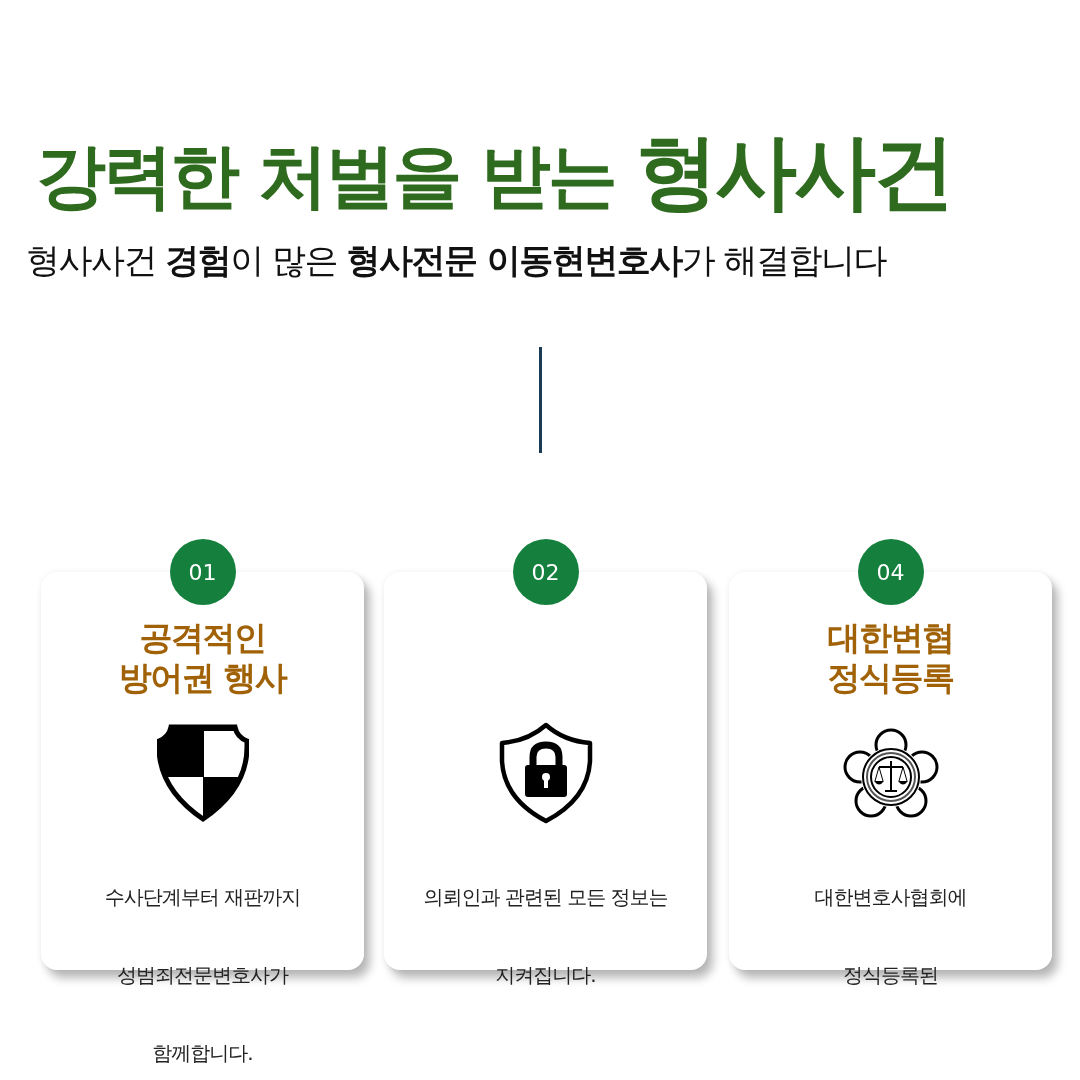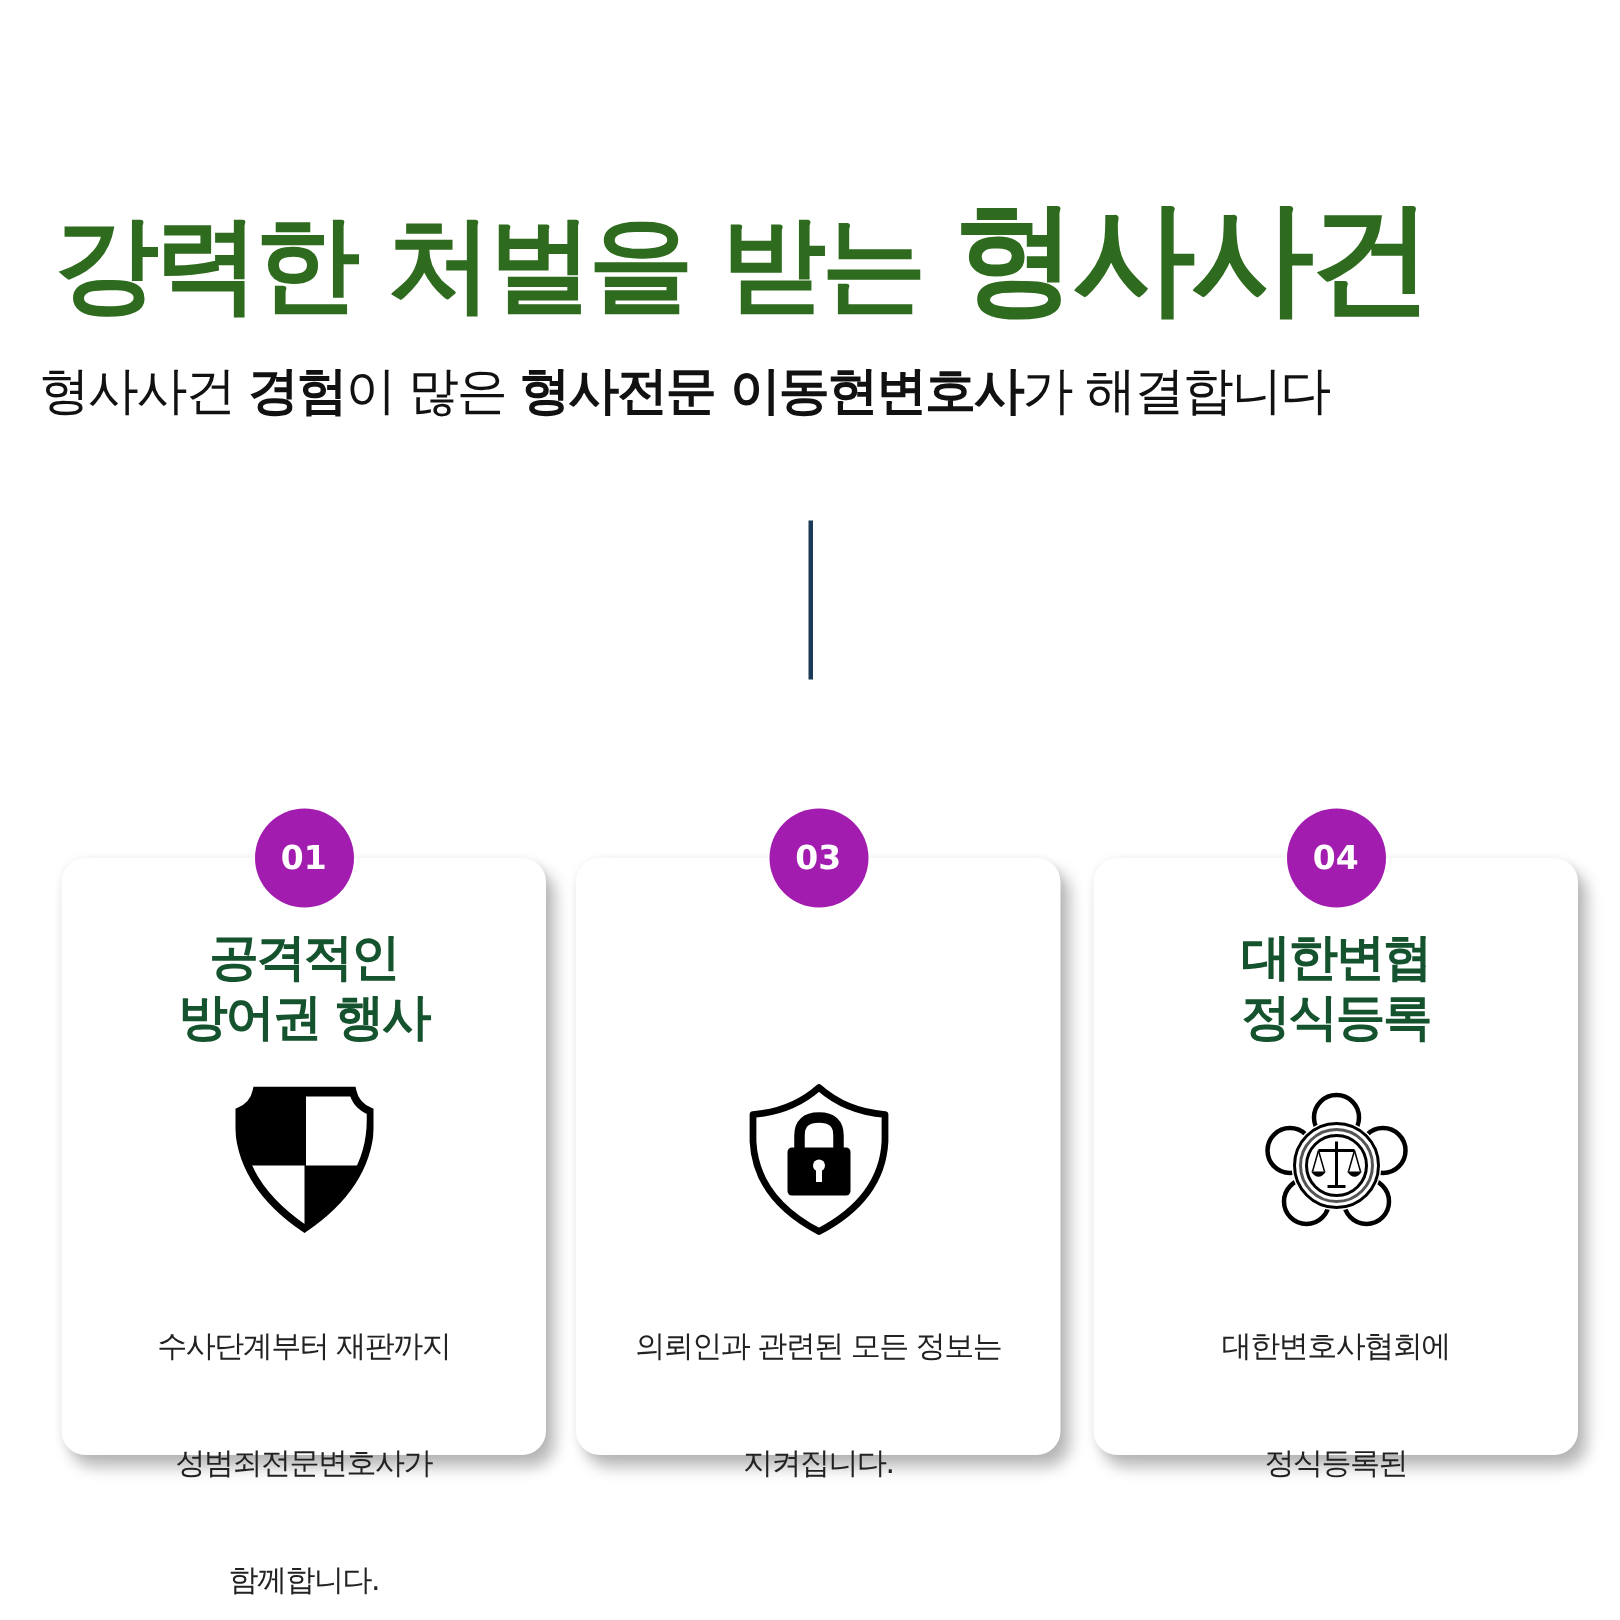--- a/index.html
+++ b/index.html
@@ -21,26 +21,26 @@
   .divider {
     position:absolute; left:539px; top:347px; width:3px; height:106px; background:#1b3a55;
   }
   .card {
     position:absolute; top:572px; width:323px; height:398px; background:#fff;
     border-radius:16px;
     box-shadow: 6px 8px 10px rgba(0,0,0,0.28), 0 0 6px rgba(0,0,0,0.06);
   }
   .badge {
     position:absolute; top:-33px; left:50%; transform:translateX(-50%);
-    width:66px; height:66px; border-radius:50%; background:#a21caf;
-    color:#fff; font-weight:bold; font-size:22px; display:flex; align-items:center; justify-content:center;
+    width:66px; height:66px; border-radius:50%; background:#15803d;
+    color:#fff; font-weight:normal; font-size:22px; display:flex; align-items:center; justify-content:center;
   }
   .card-title {
     position:absolute; top:46px; left:0; width:100%; text-align:center;
-    font-size:33px; font-weight:bold; line-height:40px; letter-spacing:-1.5px; color:#14532d;
+    font-size:33px; font-weight:bold; line-height:40px; letter-spacing:-1.5px; color:#a16207;
   }
   .card-title div { white-space:nowrap; }
   .icon-wrap {
     position:absolute; top:146px; left:50%; transform:translateX(-50%); width:110px; height:110px;
     display:flex; align-items:center; justify-content:center;
   }
   .card-desc {
     position:absolute; top:266px; left:0; width:100%; text-align:center;
     font-size:20px; line-height:38px; letter-spacing:-1px; color:#222;
   }
@@ -81,21 +81,21 @@
     </svg>
   </div>
   <div class="card-desc">
     <div>수사단계부터 재판까지</div>
     <div>성범죄전문변호사가</div>
     <div>함께합니다.</div>
   </div>
 </div>
 
 <div class="card" style="left:384px;">
-  <div class="badge">03</div>
+  <div class="badge">02</div>
   <div class="icon-wrap">
     <svg width="96" height="104" viewBox="0 0 96 104">
       <path d="M48 4 Q66 20 92 22 L92 40 Q90 78 48 100 Q6 78 4 40 L4 22 Q30 20 48 4 Z" fill="none" stroke="#000" stroke-width="4.5" stroke-linejoin="round"></path>
       <path d="M35 46 L35 36 Q35 24 48 24 Q61 24 61 36 L61 46" fill="none" stroke="#000" stroke-width="7"></path>
       <rect x="27" y="44" width="42" height="32" rx="3" fill="#000"></rect>
       <circle cx="48" cy="56" r="4" fill="#fff"></circle>
       <rect x="46" y="57" width="4" height="10" fill="#fff"></rect>
     </svg>
   </div>
   <div class="card-desc">

